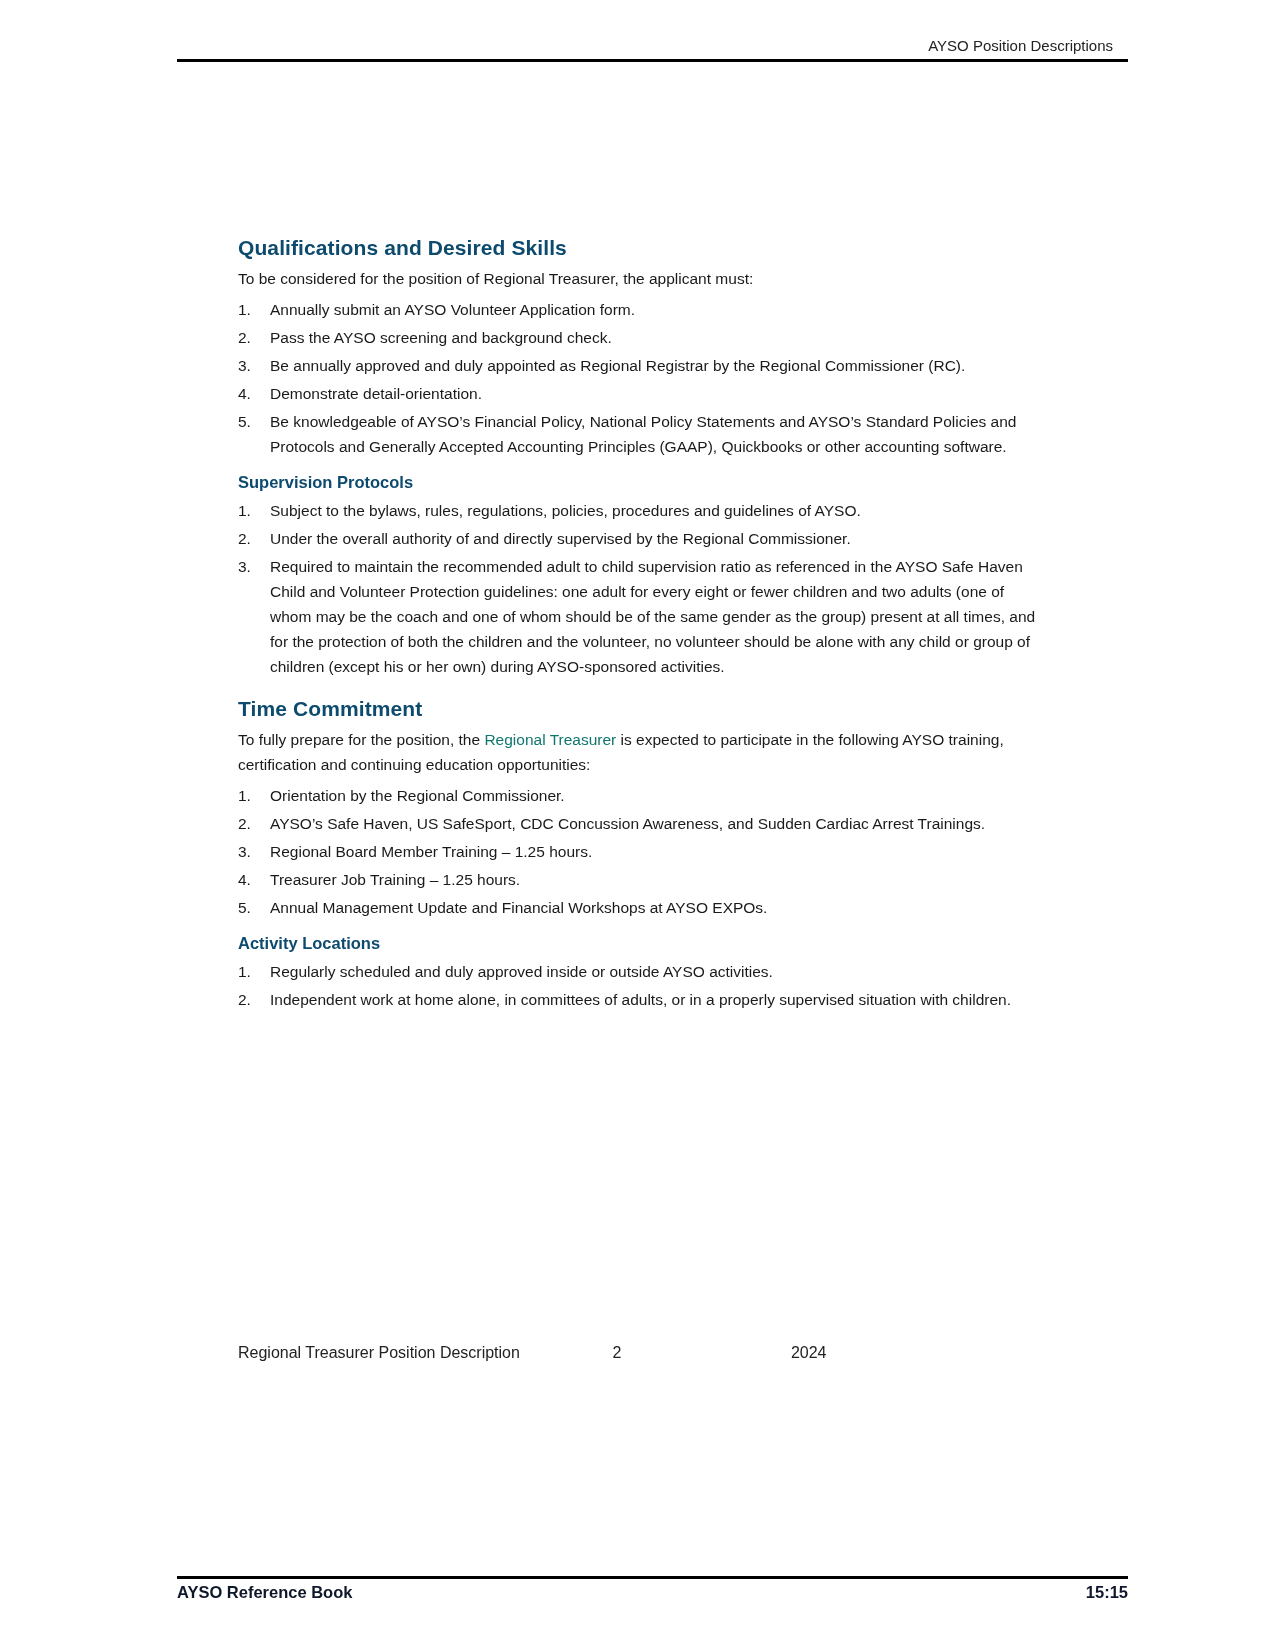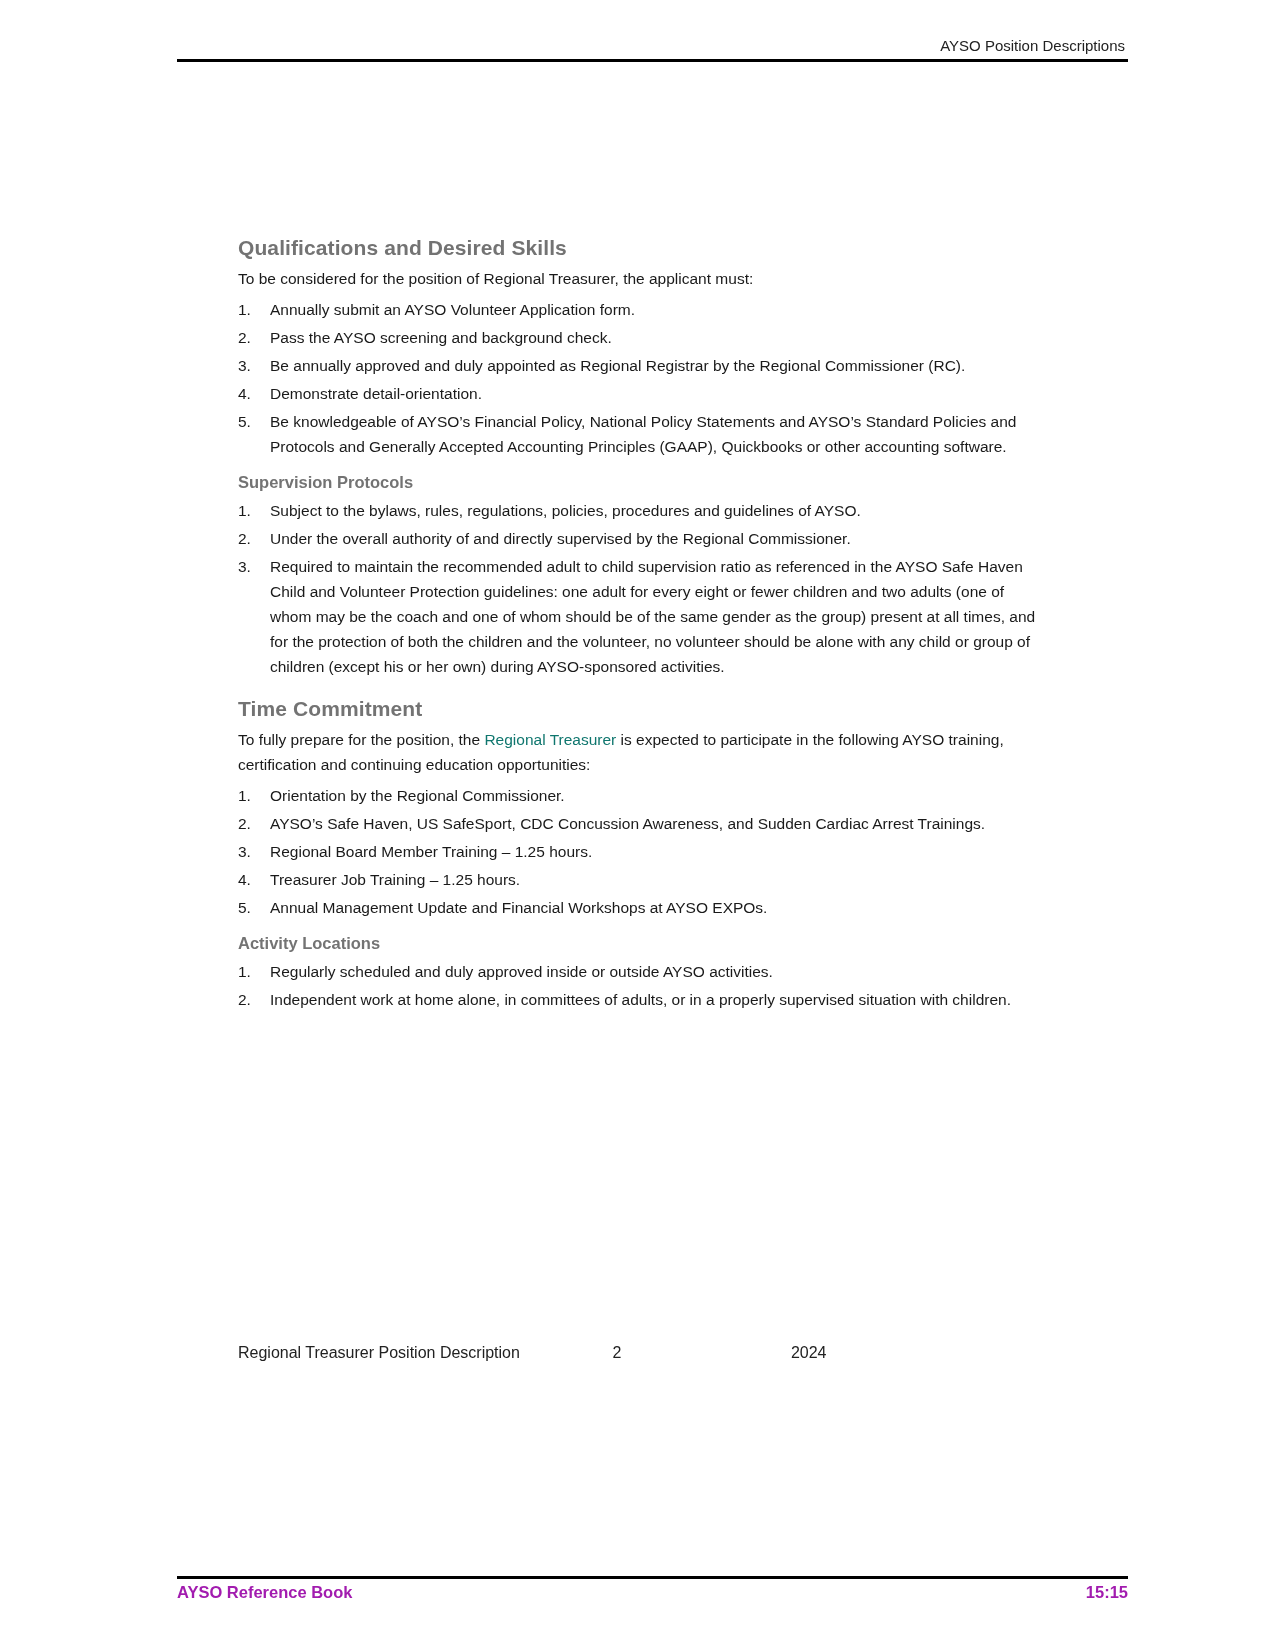--- a/index.html
+++ b/index.html
@@ -8,41 +8,41 @@
     height: 1650px;
     background: #ffffff;
     position: relative;
     font-family: "Liberation Sans", sans-serif;
     color: #1a1a1a;
     overflow: hidden;
   }
   .page-header-title {
     position: absolute;
     top: 37px;
-    right: 150px;
+    right: 162px;
     font-size: 15px;
     color: #222222;
   }
   .rule {
     position: absolute;
     left: 177px;
     width: 951px;
     height: 3px;
     background: #000000;
   }
   .rule-top { top: 59px; }
   .rule-bottom { top: 1576px; }
   .content {
     position: absolute;
     left: 238px;
     top: 236px;
     width: 800px;
   }
   .doc-section { margin: 0; }
-  .section-heading { color: #737373; margin: 0; }
+  .section-heading { color: #0c4a6e; margin: 0; }
   h2.section-heading {
     font-size: 21px;
     font-weight: bold;
     margin: 18px 0 6px 0;
     letter-spacing: 0.1px;
   }
   h3.section-heading {
     font-size: 16.5px;
     font-weight: bold;
     margin: 14px 0 4px 0;
@@ -86,21 +86,21 @@
   .doc-footer .f-right { text-align: center; }
   .bottom-bar {
     position: absolute;
     left: 177px;
     top: 1583px;
     width: 951px;
     display: flex;
     justify-content: space-between;
     font-size: 16.5px;
     font-weight: bold;
-    color: #a21caf;
+    color: #0f172a;
   }
 </style>
 </head>
 <body>
 
 <div class="page-header-title">AYSO Position Descriptions</div>
 
 <div class="rule rule-top"></div>
 
 <div class="content">

